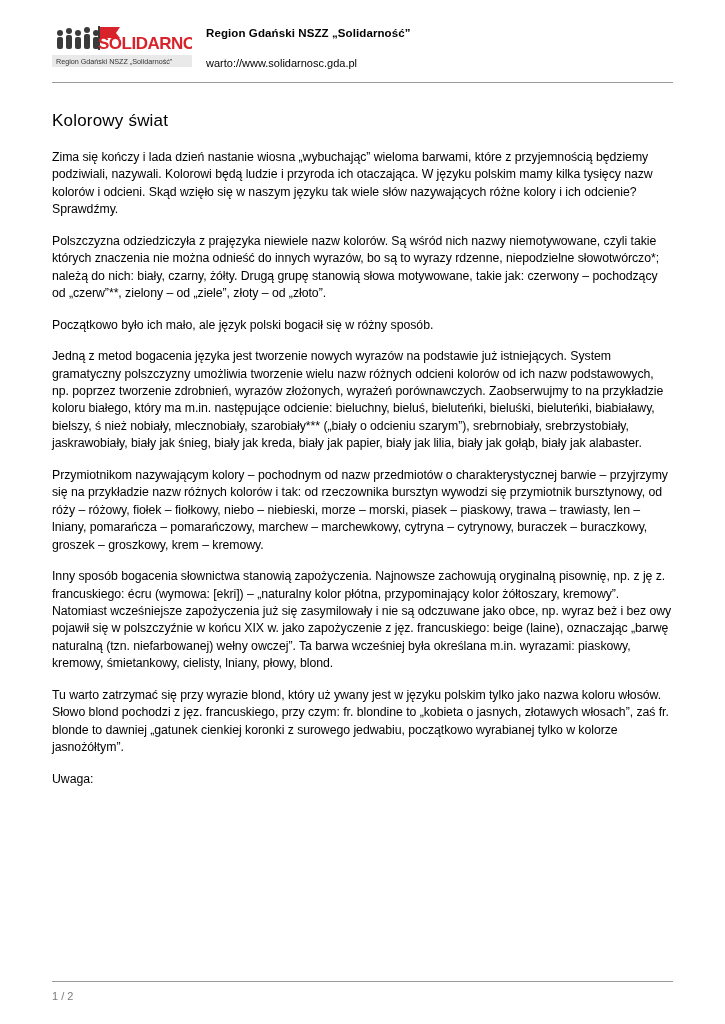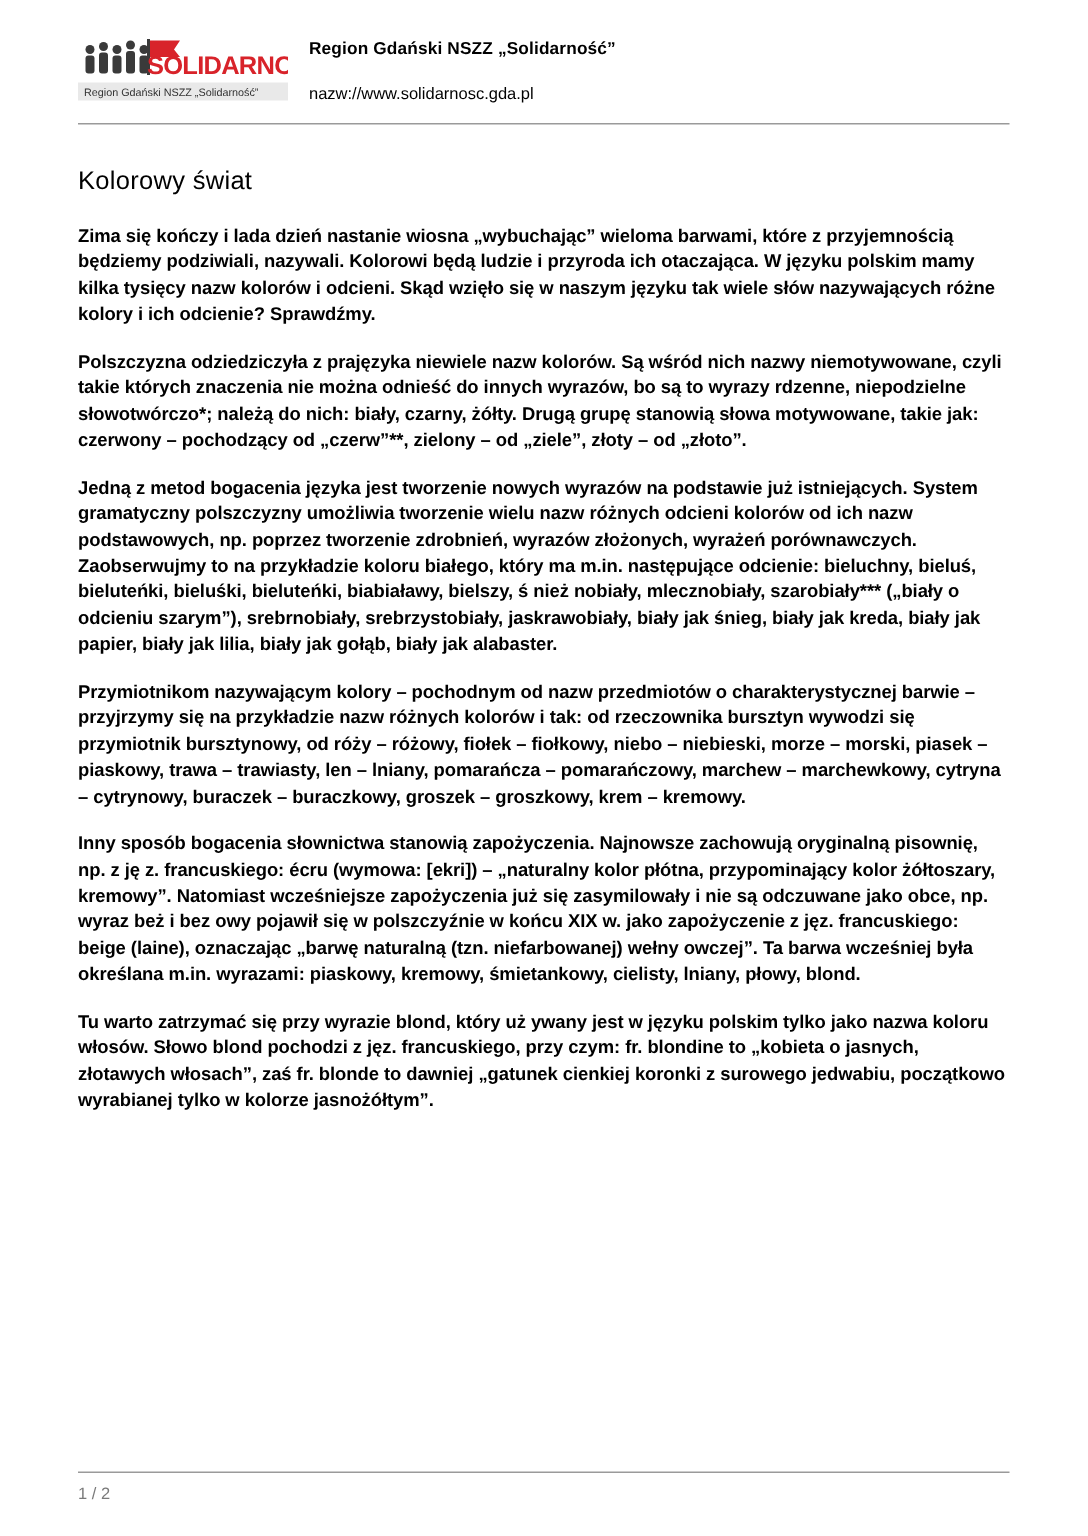--- a/index.html
+++ b/index.html
@@ -66,21 +66,20 @@
     font-weight: normal;
     margin: 28px 0 18px 0;
     letter-spacing: 0.2px;
   }
   p.para {
     font-size: 12.3px;
     line-height: 1.42;
     margin: 0 0 14px 0;
     text-align: left;
     letter-spacing: -0.05px;
-    font-weight: bold;
   }
 
   
   .footer {
     position: absolute;
     left: 52px;
     right: 52px;
     bottom: 22px;
   }
   .footer-rule {
@@ -122,32 +121,34 @@
 
         <text x="46" y="25" font-family="'Liberation Sans', sans-serif" font-size="17" font-weight="bold" fill="#d8232a" letter-spacing="-0.5">SOLIDARNOŚĆ</text>
 
         <rect x="0" y="31" width="140" height="12" fill="#e9e9e9"></rect>
         <text x="4" y="40" font-family="'Liberation Sans', sans-serif" font-size="7.2" fill="#333">Region Gdański NSZZ „Solidarność”</text>
       </svg>
     </div>
 
     <div class="header-text">
       <div class="header-title">Region Gdański NSZZ „Solidarność”</div>
-      <div class="header-url">nazw://www.solidarnosc.gda.pl</div>
+      <div class="header-url">warto://www.solidarnosc.gda.pl</div>
     </div>
   </div>
   <hr class="header-rule">
 
   <h1 class="doc-title">Kolorowy świat</h1>
 
   <p class="para">Zima się kończy i lada dzień nastanie wiosna „wybuchając” wieloma barwami, które z przyjemnością będziemy podziwiali, nazywali. Kolorowi będą ludzie i przyroda ich otaczająca. W języku polskim mamy kilka tysięcy nazw kolorów i odcieni. Skąd wzięło się w naszym języku tak wiele słów nazywających różne kolory i ich odcienie? Sprawdźmy.</p>
   <p class="para">Polszczyzna odziedziczyła z prajęzyka niewiele nazw kolorów. Są wśród nich nazwy niemotywowane, czyli takie których znaczenia nie można odnieść do innych wyrazów, bo są to wyrazy rdzenne, niepodzielne słowotwórczo*; należą do nich: biały, czarny, żółty. Drugą grupę stanowią słowa motywowane, takie jak: czerwony – pochodzący od „czerw”**, zielony – od „ziele”, złoty – od „złoto”.</p>
+  <p class="para">Początkowo było ich mało, ale język polski bogacił się w różny sposób.</p>
   <p class="para">Jedną z metod bogacenia języka jest tworzenie nowych wyrazów na podstawie już istniejących. System gramatyczny polszczyzny umożliwia tworzenie wielu nazw różnych odcieni kolorów od ich nazw podstawowych, np. poprzez tworzenie zdrobnień, wyrazów złożonych, wyrażeń porównawczych. Zaobserwujmy to na przykładzie koloru białego, który ma m.in. następujące odcienie: bieluchny, bieluś, bieluteńki, bieluśki, bieluteńki, biabiaławy, bielszy, ś nież nobiały, mlecznobiały, szarobiały*** („biały o odcieniu szarym”), srebrnobiały, srebrzystobiały, jaskrawobiały, biały jak śnieg, biały jak kreda, biały jak papier, biały jak lilia, biały jak gołąb, biały jak alabaster.</p>
   <p class="para">Przymiotnikom nazywającym kolory – pochodnym od nazw przedmiotów o charakterystycznej barwie – przyjrzymy się na przykładzie nazw różnych kolorów i tak: od rzeczownika bursztyn wywodzi się przymiotnik bursztynowy, od róży – różowy, fiołek – fiołkowy, niebo – niebieski, morze – morski, piasek – piaskowy, trawa – trawiasty, len – lniany, pomarańcza – pomarańczowy, marchew – marchewkowy, cytryna – cytrynowy, buraczek – buraczkowy, groszek – groszkowy, krem – kremowy.</p>
   <p class="para">Inny sposób bogacenia słownictwa stanowią zapożyczenia. Najnowsze zachowują oryginalną pisownię, np. z ję z. francuskiego: écru (wymowa: [ekri]) – „naturalny kolor płótna, przypominający kolor żółtoszary, kremowy”. Natomiast wcześniejsze zapożyczenia już się zasymilowały i nie są odczuwane jako obce, np. wyraz beż i bez owy pojawił się w polszczyźnie w końcu XIX w. jako zapożyczenie z jęz. francuskiego: beige (laine), oznaczając „barwę naturalną (tzn. niefarbowanej) wełny owczej”. Ta barwa wcześniej była określana m.in. wyrazami: piaskowy, kremowy, śmietankowy, cielisty, lniany, płowy, blond.</p>
   <p class="para">Tu warto zatrzymać się przy wyrazie blond, który uż ywany jest w języku polskim tylko jako nazwa koloru włosów. Słowo blond pochodzi z jęz. francuskiego, przy czym: fr. blondine to „kobieta o jasnych, złotawych włosach”, zaś fr. blonde to dawniej „gatunek cienkiej koronki z surowego jedwabiu, początkowo wyrabianej tylko w kolorze jasnożółtym”.</p>
+  <p class="para">Uwaga:</p>
 
   <div class="footer">
     <hr class="footer-rule">
     <div class="footer-page">1 / 2</div>
   </div>
 
 </div>
 
 </body></html>

